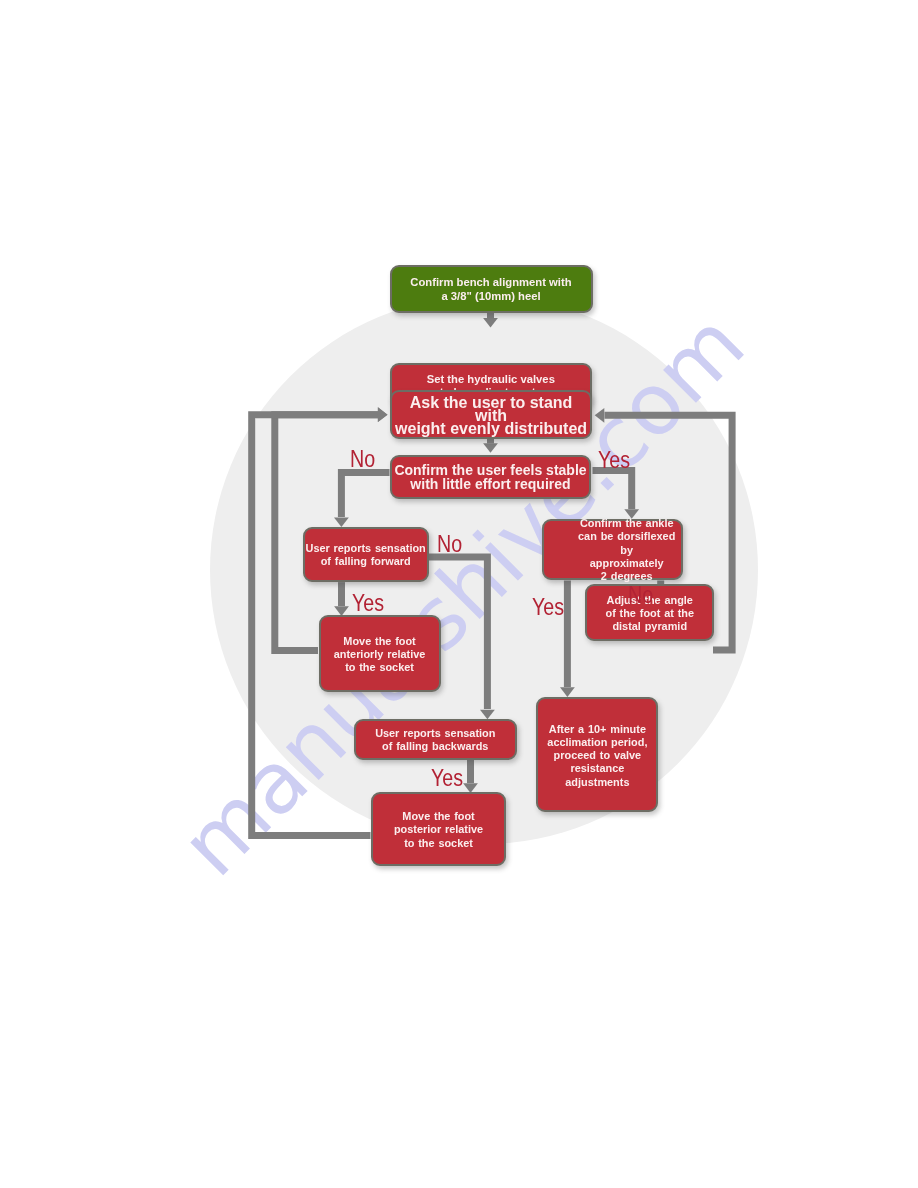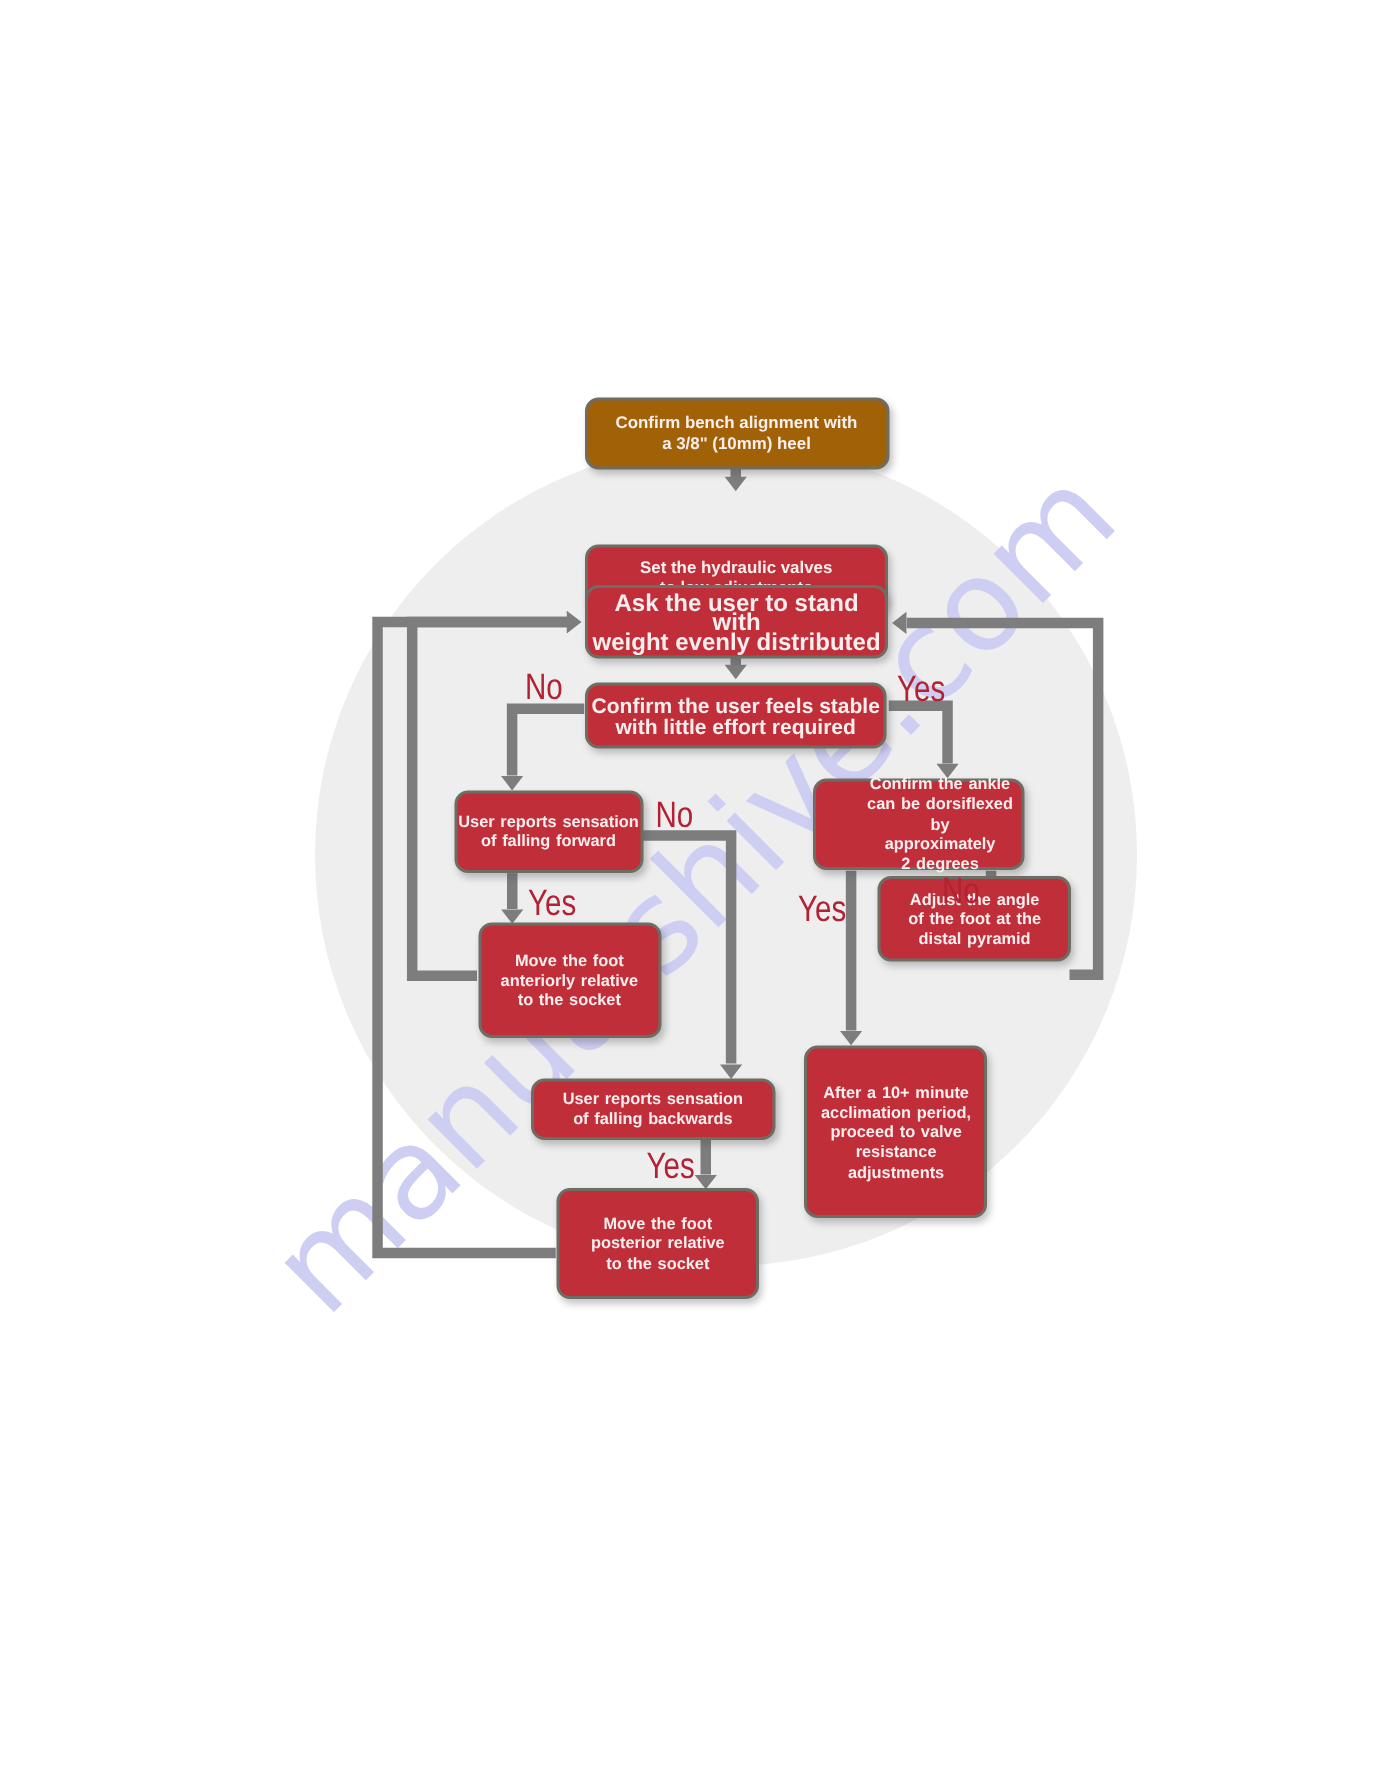--- a/index.html
+++ b/index.html
@@ -47,21 +47,21 @@
       <path d="M470.5 760 V783" fill="none" stroke="#7d7d7d" stroke-width="7"></path>
       <polygon points="470.5,792.9 463.1,783.3 477.9,783.3" fill="#7d7d7d"></polygon>
       <path d="M713 649.9 H732.1 V415.3 H604.5" fill="none" stroke="#7d7d7d" stroke-width="7"></path>
       <polygon points="594.7,415.3 604.3000000000001,407.90000000000003 604.3000000000001,422.7" fill="#7d7d7d"></polygon>
       <path d="M318 650.5 H274.8 V414.7 H378" fill="none" stroke="#7d7d7d" stroke-width="7"></path>
       <polygon points="387.5,414.7 377.9,407.3 377.9,422.09999999999997" fill="#7d7d7d"></polygon>
       <path d="M370.5 835.4 H251.7 V414.7 H378" fill="none" stroke="#7d7d7d" stroke-width="7"></path>
       <polygon points="387.5,414.7 377.9,407.3 377.9,422.09999999999997" fill="#7d7d7d"></polygon>
     </svg>
 
-  <div class="node" id="n-bench" style="left: 389.5px; top: 264.5px; width: 203px; height: 48px; font-size: 11.25px; background: #a16207; border: 2.2px solid rgb(109, 109, 100); border-radius: 9px; color: rgb(251, 238, 238); box-shadow: rgba(80, 80, 80, 0.33) 2px 3px 5px;">
+  <div class="node" id="n-bench" style="left: 389.5px; top: 264.5px; width: 203px; height: 48px; font-size: 11.25px; background: #4d7c0f; border: 2.2px solid rgb(109, 109, 100); border-radius: 9px; color: rgb(251, 238, 238); box-shadow: rgba(80, 80, 80, 0.33) 2px 3px 5px;">
       <div>
         <span>Confirm bench alignment with</span>
         <span>a 3/8" (10mm) heel</span>
       </div>
     </div>
   <div class="node" id="n-valves" style="left: 389.8px; top: 327.5px; width: 202px; height: 45.5px; font-size: 11.25px; background: rgb(192, 47, 57); border: 2.2px solid rgb(109, 109, 100); border-radius: 9px; color: rgb(251, 238, 238); box-shadow: rgba(80, 80, 80, 0.33) 2px 3px 5px; margin-top: 35px;">
       <div>
         <span>Set the hydraulic valves</span>
         <span>to low adjustments</span>
       </div>

